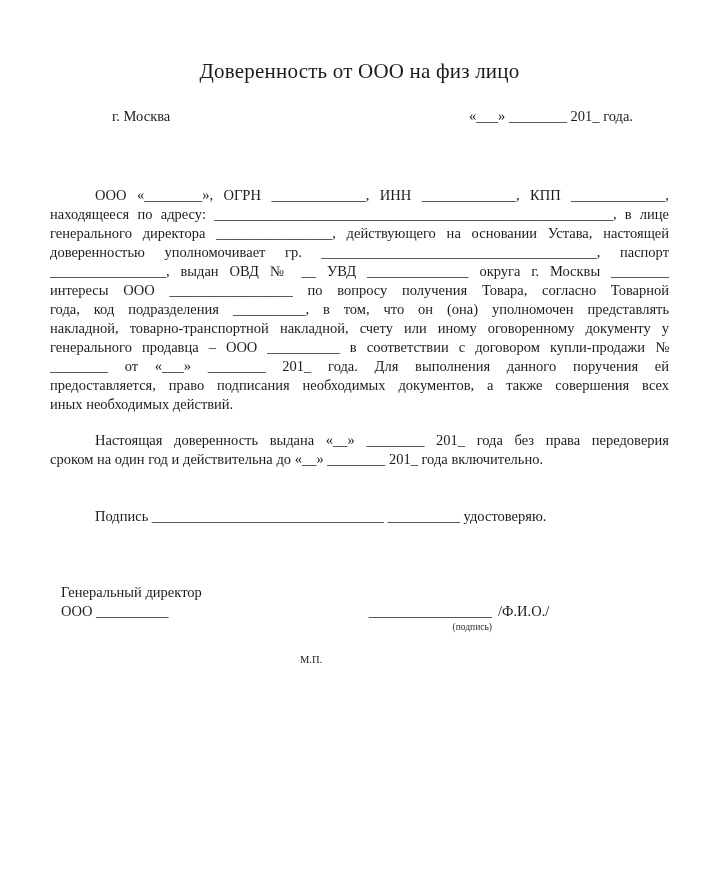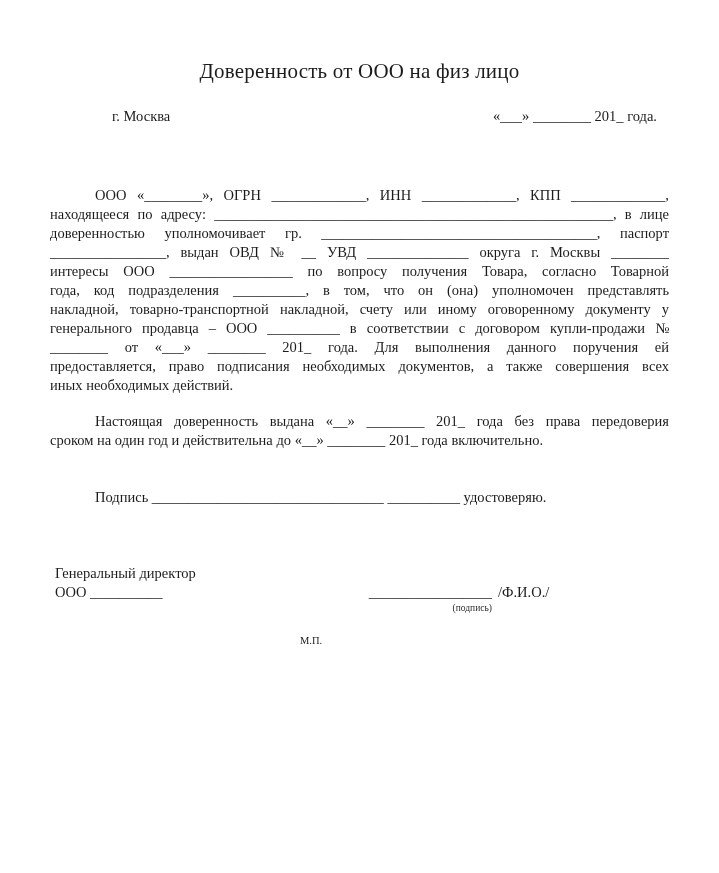--- a/index.html
+++ b/index.html
@@ -25,21 +25,21 @@
     font-weight: normal;
     letter-spacing: 0.2px;
   }
   .dateline {
     margin-top: 21px;
     display: flex;
     justify-content: space-between;
     line-height: 19px;
   }
   .dateline .city { margin-left: 62px; }
-  .dateline .date { margin-right: 12px; }
+  .dateline .date { margin-right: 36px; }
   .para { margin-top: 0; }
   .para.p1 { margin-top: 60px; }
   .para.p2 { margin-top: 17px; }
   .para .pline {
     line-height: 19px;
     text-align: justify;
     text-align-last: justify;
     text-justify: inter-word;
     white-space: normal;
   }
@@ -51,21 +51,21 @@
   .sigline {
     margin-top: 38px;
     text-indent: 45px;
     line-height: 19px;
   }
   .footer {
     position: relative;
     margin-top: 57px;
     height: 52px;
   }
-  .f-left { position: absolute; left: 5px; top: 0; line-height: 19px; }
+  .f-left { position: absolute; left: 11px; top: 0; line-height: 19px; }
   .f-mid {
     position: absolute;
     left: 312px;
     top: 19px;
     width: 130px;
     text-align: right;
   }
   .f-blank { line-height: 19px; }
   .f-cap { font-size: 9.5px; line-height: 13px; color: #2a2a2a; }
   .f-fio { position: absolute; left: 448px; top: 19px; line-height: 19px; }
@@ -84,20 +84,21 @@
   <h1 class="title">Доверенность от ООО на физ лицо</h1>
 
   <div class="dateline">
     <span class="city">г. Москва</span>
     <span class="date">«___» ________ 201_ года.</span>
   </div>
 
   <div class="para indent-first p1">
       <div class="pline">ООО «________», ОГРН _____________, ИНН _____________, КПП _____________,</div>
       <div class="pline">находящееся по адресу: _______________________________________________________, в лице</div>
+      <div class="pline">генерального директора ________________, действующего на основании Устава, настоящей</div>
       <div class="pline">доверенностью уполномочивает гр. ______________________________________, паспорт</div>
       <div class="pline">________________, выдан ОВД № __ УВД ______________ округа г. Москвы ________</div>
       <div class="pline">интересы ООО _________________ по вопросу получения Товара, согласно Товарной</div>
       <div class="pline">года, код подразделения __________, в том, что он (она) уполномочен представлять</div>
       <div class="pline">накладной, товарно-транспортной накладной, счету или иному оговоренному документу у</div>
       <div class="pline">генерального продавца – ООО __________ в соответствии с договором купли-продажи №</div>
       <div class="pline">________ от «___» ________ 201_ года. Для выполнения данного поручения ей</div>
       <div class="pline">предоставляется, право подписания необходимых документов, а также совершения всех</div>
       <div class="pline">иных необходимых действий.</div>
     </div>

